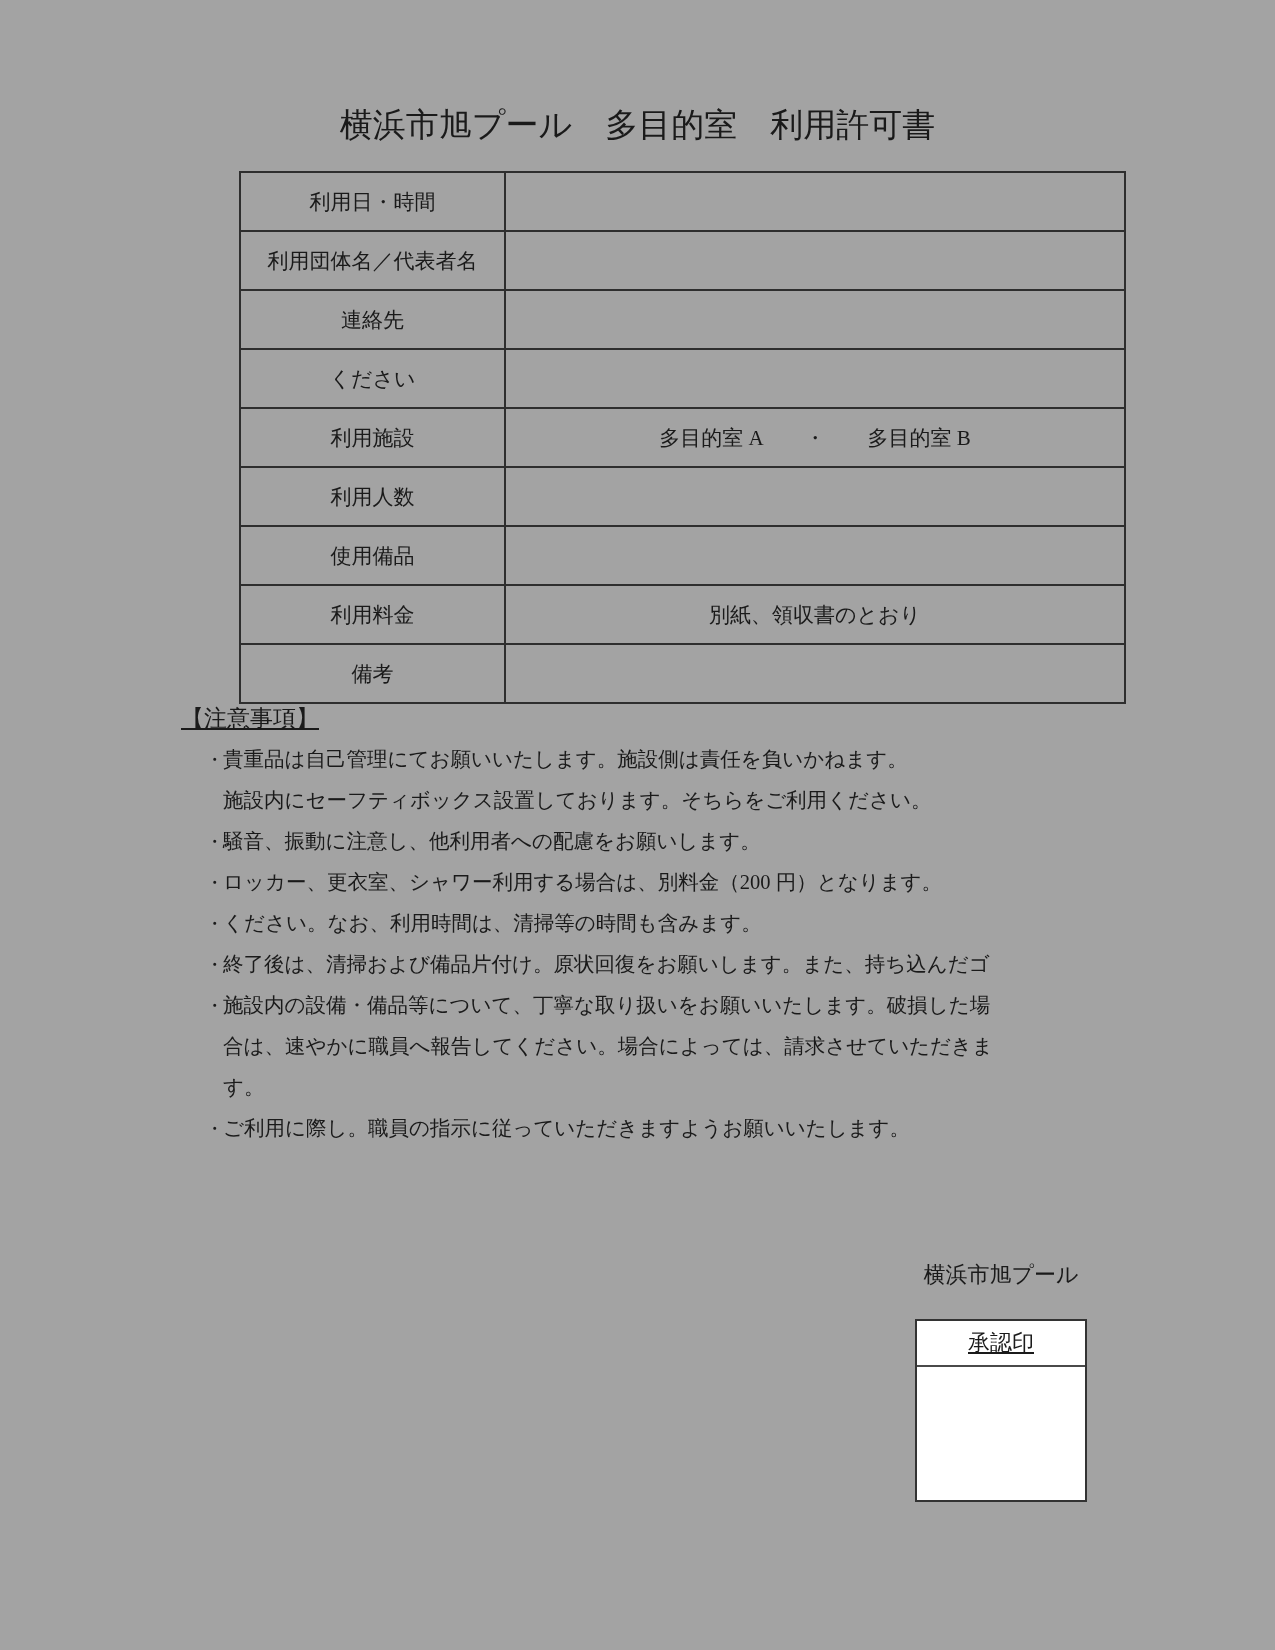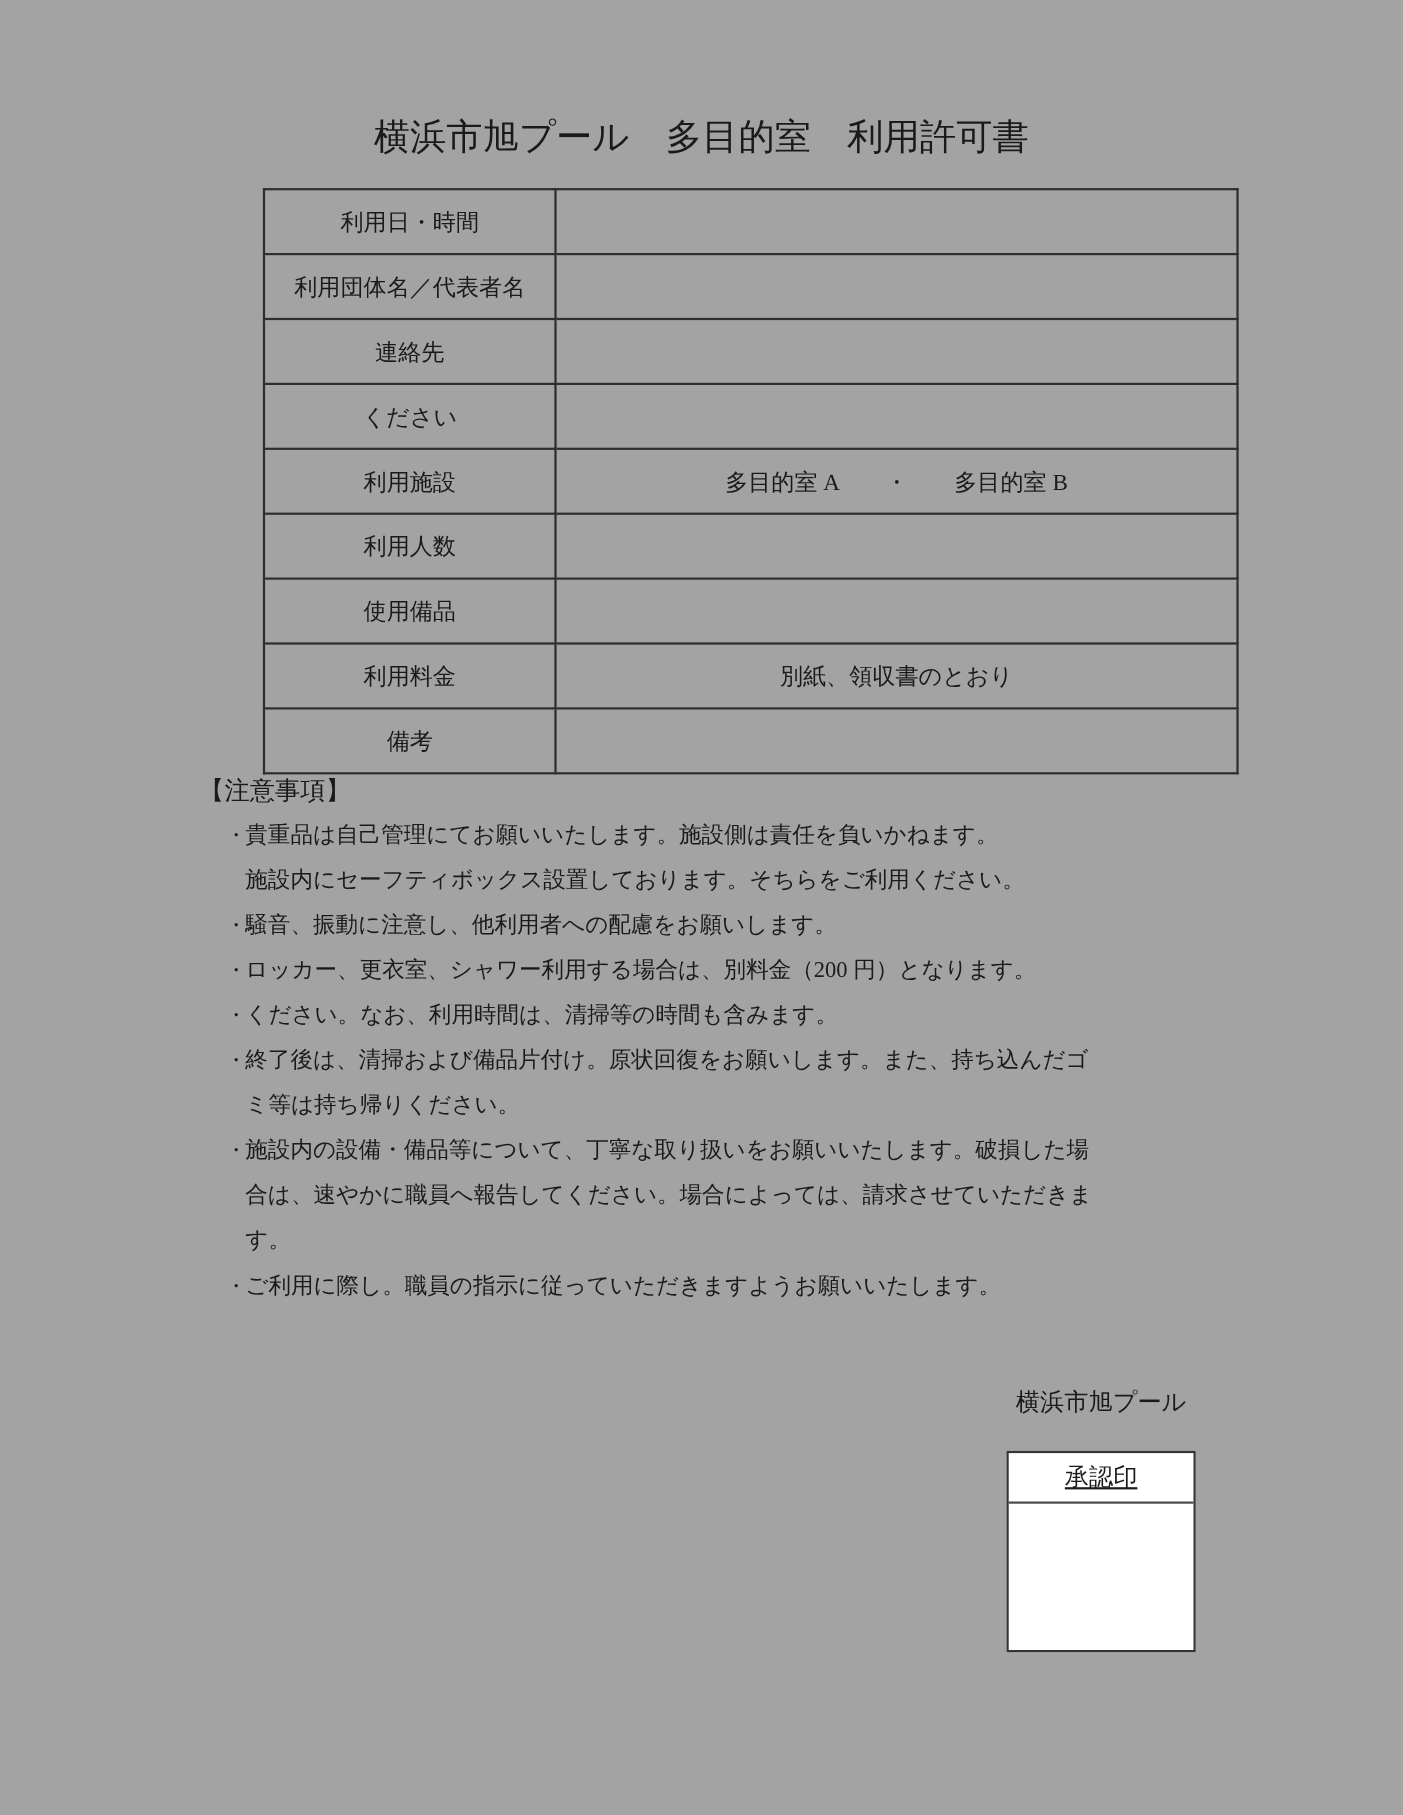--- a/index.html
+++ b/index.html
@@ -40,20 +40,21 @@
   }
   table.permit col.c-label { width: 265px; }
   table.permit col.c-value { width: 620px; }
 
   .notes-heading {
     position: absolute;
     left: 181px; top: 702px;
     font-size: 23px;
     line-height: 34px;
     white-space: pre;
+    text-decoration: underline;
   }
   .notes-list {
     position: absolute;
     left: 196px; top: 739px;
     width: 880px;
   }
   .note-item { position: relative; padding-left: 27px; }
   .note-bullet {
     position: absolute;
     left: 9px; top: 0;
@@ -176,21 +177,20 @@
       </div>
 
   <div class="note-item">
     <span class="note-bullet">・</span>
         <div class="note-line">ください。なお、利用時間は、清掃等の時間も含みます。</div>
       </div>
 
   <div class="note-item">
     <span class="note-bullet">・</span>
   <div class="note-line">終了後は、清掃および備品片付け。原状回復をお願いします。また、持ち込んだゴ</div>
-        <div class="note-line">ミ等は持ち帰りください。</div>
       </div>
 
   <div class="note-item">
     <span class="note-bullet">・</span>
   <div class="note-line">施設内の設備・備品等について、丁寧な取り扱いをお願いいたします。破損した場</div>
         <div class="note-line">合は、速やかに職員へ報告してください。場合によっては、請求させていただきま</div>
         <div class="note-line">す。</div>
       </div>
 
   <div class="note-item">

